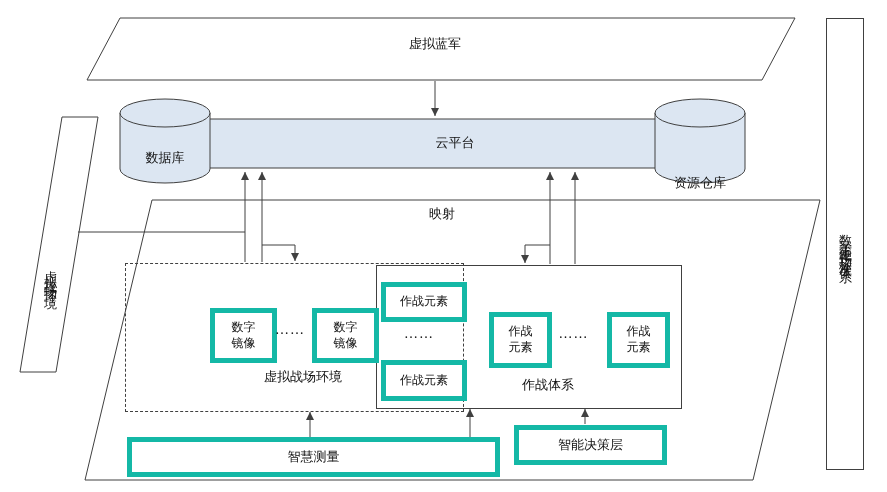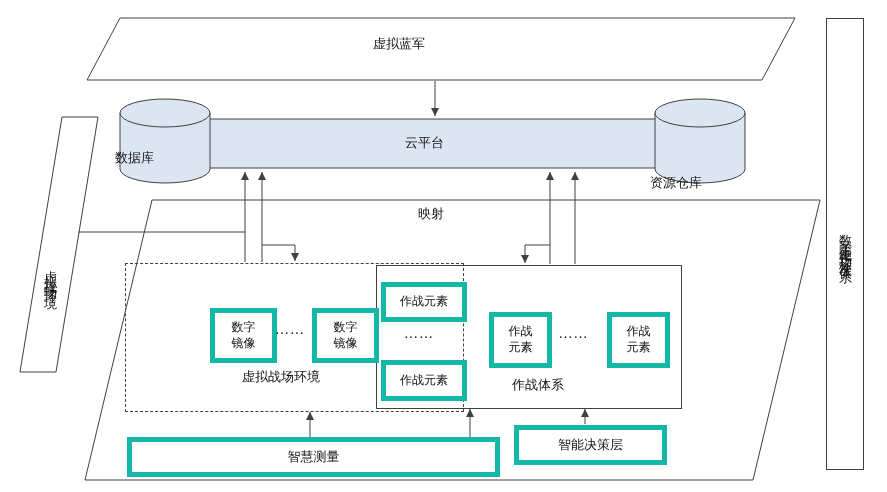--- a/index.html
+++ b/index.html
@@ -1,21 +1,21 @@
 <!DOCTYPE html>
 <html><head>
 <meta charset="utf-8">
 <style>
   html,body{margin:0;padding:0;background:#fff;}
   .stage{
     position:relative;width:887px;height:492px;background:#ffffff;overflow:hidden;
     font-family:"Liberation Serif","DejaVu Serif",serif;color:#111;
   }
   .stage svg{position:absolute;left:0;top:0;}
-  .lbl{position:absolute;text-align:left;font-size:13px;line-height:1.25;}
+  .lbl{position:absolute;text-align:center;font-size:13px;line-height:1.25;}
   .box{
     position:absolute;border:5px solid #14b8a6;background:#fff;
     display:flex;align-items:center;justify-content:center;
     text-align:center;font-size:12px;line-height:1.3;white-space:pre-line;
   }
   .nob{border:none;background:transparent;}
   .dashedbox{position:absolute;border:1px dashed #404040;background:transparent;}
   .solidbox{position:absolute;border:1px solid #404040;background:transparent;}
   .vtext{writing-mode:vertical-rl;text-orientation:upright;}
   .right-panel{
@@ -80,21 +80,21 @@
   <div class="lbl" style="left:650px;top:147px;width:100px;margin-top:28px;">资源仓库</div>
 
   <div class="bf-label">
       <span class="vtext">虚拟战场环境</span>
     </div>
 
   <div class="right-panel">
     <span class="vtext">数字孪生靶场标准体系</span>
   </div>
 
-  <div class="lbl" style="left:418px;top:206px;width:80px;">映射</div>
+  <div class="lbl" style="left:402px;top:206px;width:80px;">映射</div>
 
   <div class="dashedbox" style="left:125px;top:263px;width:337px;height:147px;"></div>
 
   <div class="solidbox" style="left:376px;top:265px;width:304px;height:142px;"></div>
 
 
   <div class="box" style="left:210px;top:308px;width:57px;height:45px;">数字
 镜像</div>
 
   <div class="box nob dots" style="left:267px;top:318px;width:46px;height:24px;">……</div>

